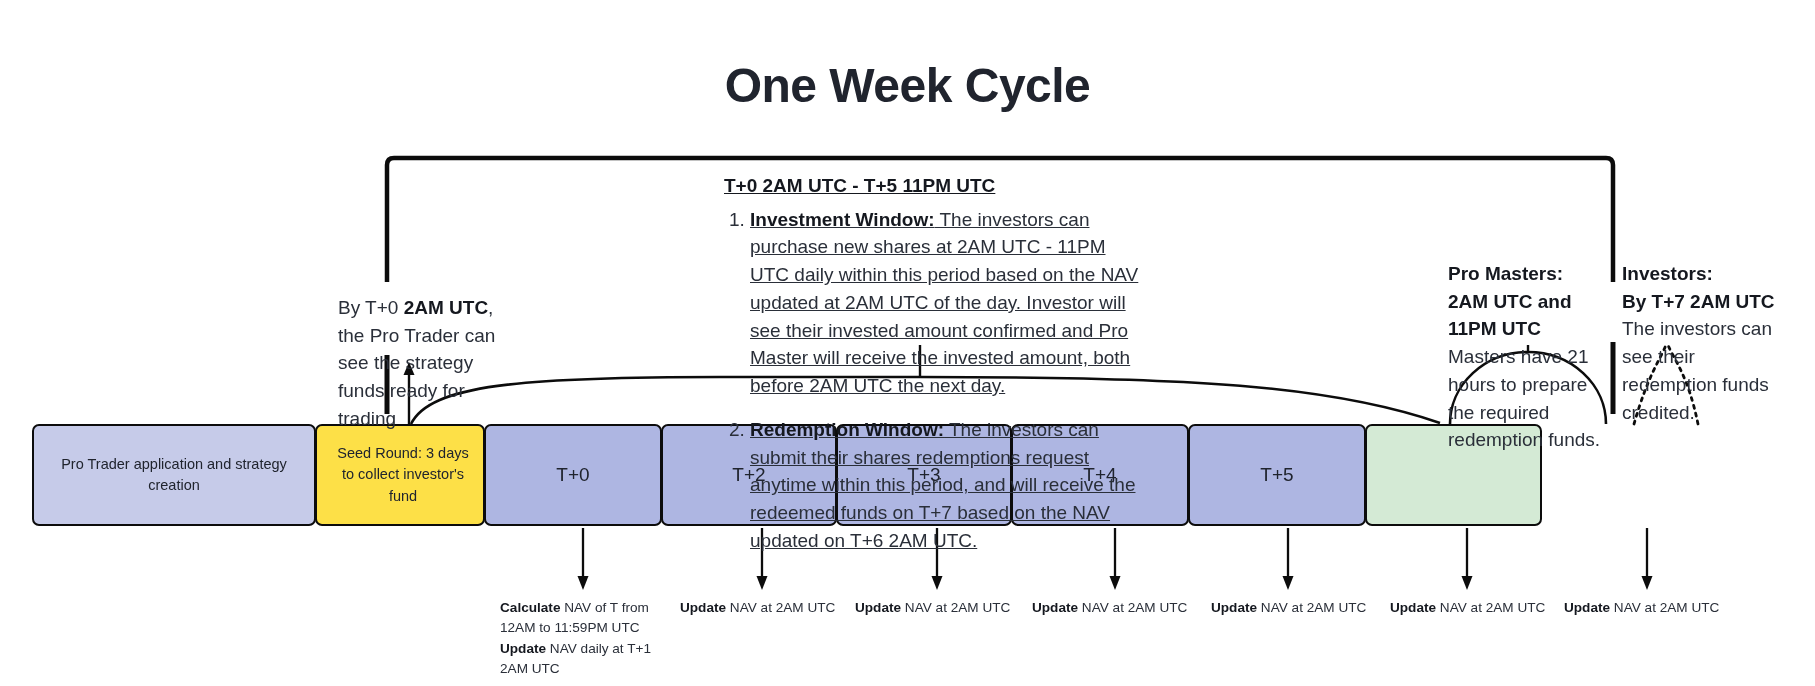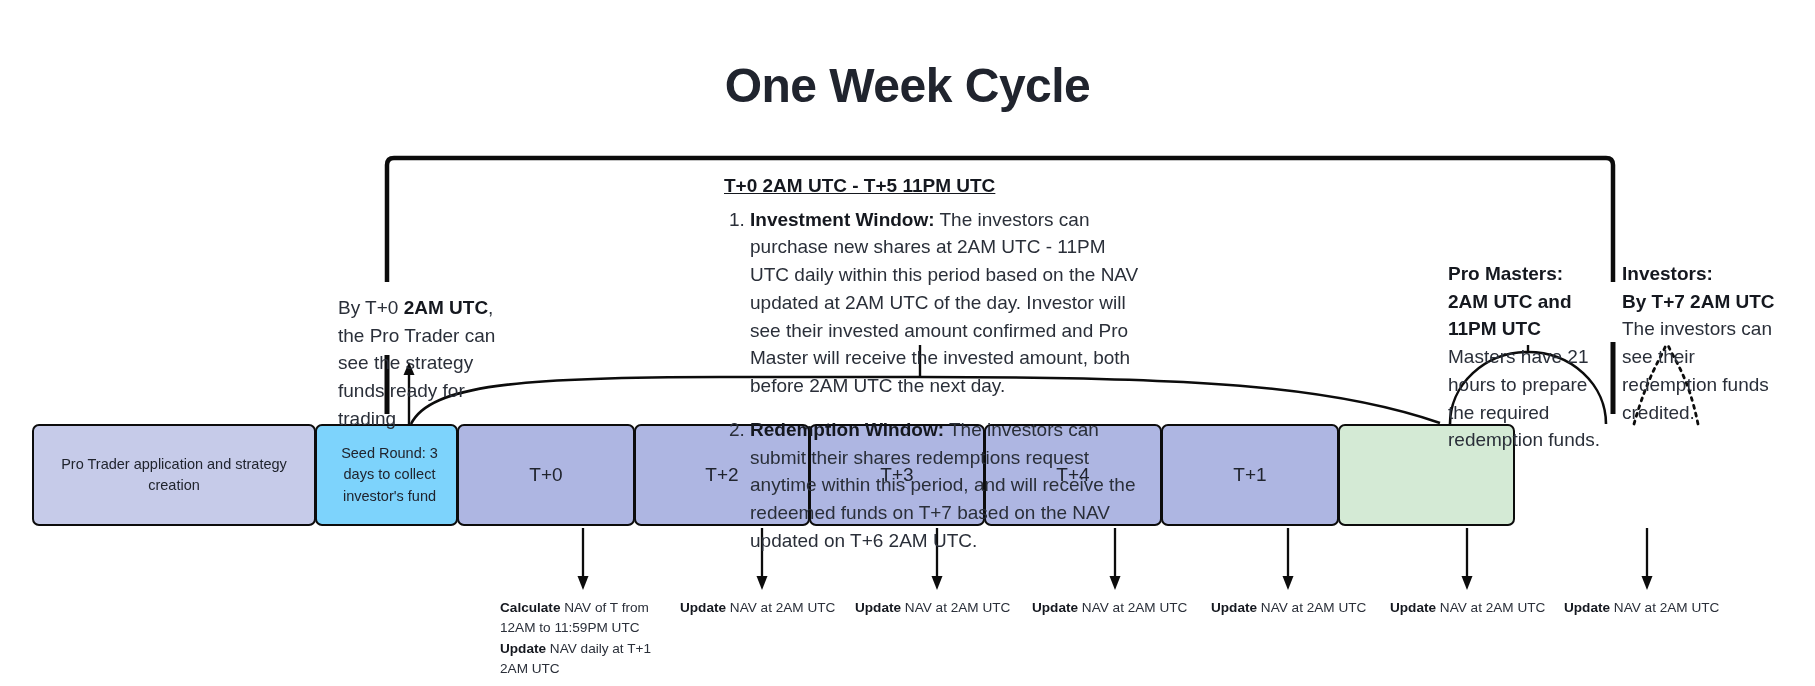--- a/index.html
+++ b/index.html
@@ -71,21 +71,21 @@
     line-height: 1.46;
     color: #2a2f39;
   }
   .note b { color: #15181f; font-weight: bold; }
   .note .hd { font-weight: bold; color: #15181f; }
   .note .und { font-weight: bold; text-decoration: underline; color: #15181f; }
 
   .bigbox { position: absolute; left: 724px; top: 172px; width: 420px; }
   .bigbox .lead { margin: 0 0 6px 0; }
   .bigbox ol {
-    margin: 0; padding-left: 26px;
+    margin: 0; padding-left: 26px; text-decoration: underline;
   }
   .bigbox ol li { margin-bottom: 16px; }
   .bigbox ol li:last-child { margin-bottom: 0; }
 
   .leftnote  { left: 338px; top: 294px; width: 172px; }
   .pmnote    { left: 1448px; top: 260px; width: 160px; }
   .invnote   { left: 1622px; top: 260px; width: 158px; }
 
   .botnote {
     position: absolute;
@@ -144,37 +144,37 @@
 
       <line x1="1647" y1="528" x2="1647" y2="578" stroke="#0c0c0c" stroke-width="2.3"></line>
       <polygon points="1647,590 1641.5,576 1652.5,576" fill="#0c0c0c"></polygon>
     </g>
   </svg>
 
   <div class="timeline">
     <div class="seg desc" style="width: 284px; background: rgb(198, 203, 233);">
       <span>Pro Trader application and strategy creation</span>
     </div>
-    <div class="seg desc" style="width: 143px; background: #7dd3fc; padding-left: 20px;">
+    <div class="seg desc" style="width: 170px; background: #fde047; padding-left: 20px;">
       <span>Seed Round: 3 days  to collect investor's fund</span>
     </div>
     <div class="seg day" style="width: 178px; background: rgb(174, 182, 226);">
       <span>T+0</span>
     </div>
     <div class="seg day" style="width: 176px; background: rgb(174, 182, 226);">
       <span>T+2</span>
     </div>
     <div class="seg day" style="width: 176px; background: rgb(174, 182, 226);">
       <span>T+3</span>
     </div>
     <div class="seg day" style="width: 178px; background: rgb(174, 182, 226);">
       <span>T+4</span>
     </div>
     <div class="seg day" style="width: 178px; background: rgb(174, 182, 226);">
-      <span>T+1</span>
+      <span>T+5</span>
     </div>
     <div class="seg day" style="width: 177px; background: rgb(212, 234, 213);">
       
     </div>
   </div>
 
   <div class="note bigbox">
     <div class="lead"><span class="und">T+0 2AM UTC - T+5 11PM UTC</span></div>
     <ol>
       <li>

